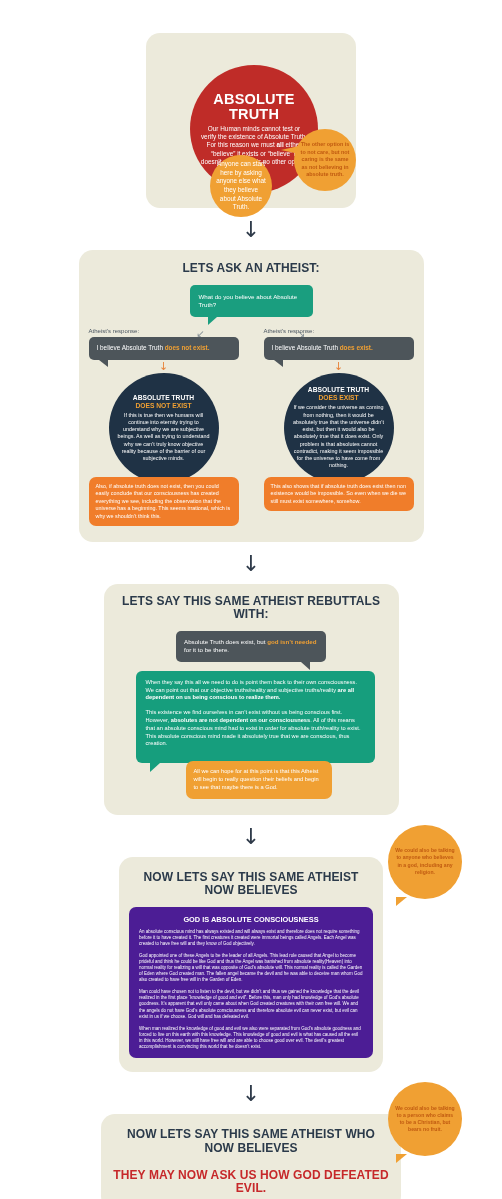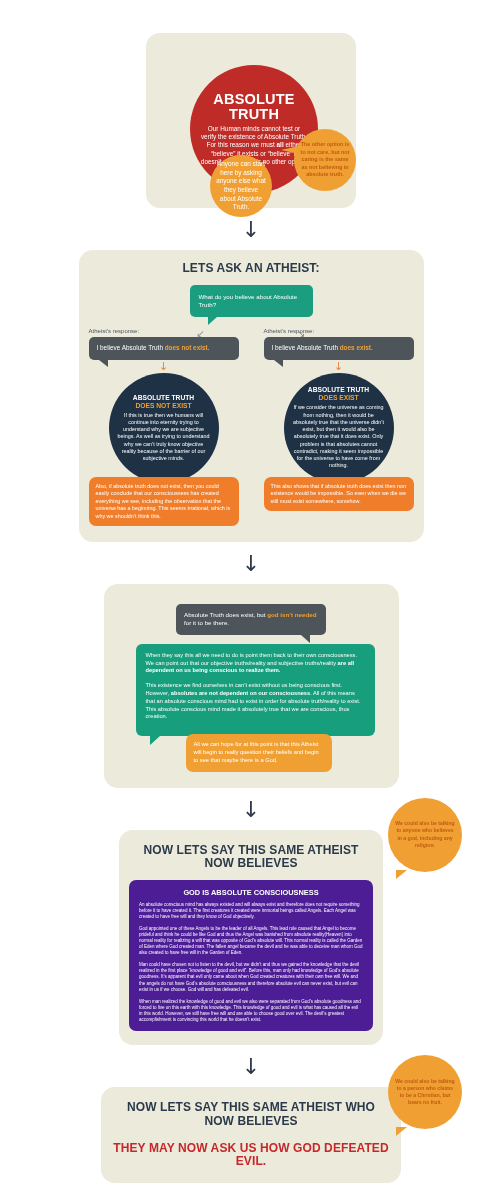--- a/index.html
+++ b/index.html
@@ -210,20 +210,21 @@
           <div class="bd">If we consider the universe as coming from nothing, then it would be absolutely true that the universe didn’t exist, but then it would also be absolutely true that it does exist. Only problem is that absolutes cannot contradict, making it seem impossible for the universe to have come from nothing.</div>
         </div>
         <div class="or-box">This also shows that if absolute truth does exist then non existence would be impossible. So even when we die we still must exist somewhere, somehow.</div>
       </div>
     </div>
   </div>
 
   <div class="arrow" style="margin:10px 0 8px;">↓</div>
 
   <div class="panel" id="sec3">
+    <div class="sec-title">LETS SAY THIS SAME ATHEIST REBUTTALS WITH:</div>
 
     <div class="dk-bub bub">
       <span>Absolute Truth does exist, but </span><b>god isn’t needed</b><span> for it to be there.</span>
       <span class="tip"></span>
     </div>
 
     <div class="teal-bub bub">
       <p><span>When they say this all we need to do is point them back to their own consciousness. We can point out that our objective truths/reality and subjective truths/reality </span><b>are all dependent on us being conscious to realize them.</b></p>
       <p><span>This existence we find ourselves in can’t exist without us being conscious first. However, </span><b>absolutes are not dependent on our consciousness</b><span>. All of this means that an absolute conscious mind had to exist in order for absolute truth/reality to exist. This absolute conscious mind made it absolutely true that we are conscious, thus creation.</span></p>
       <span class="tip"></span>

